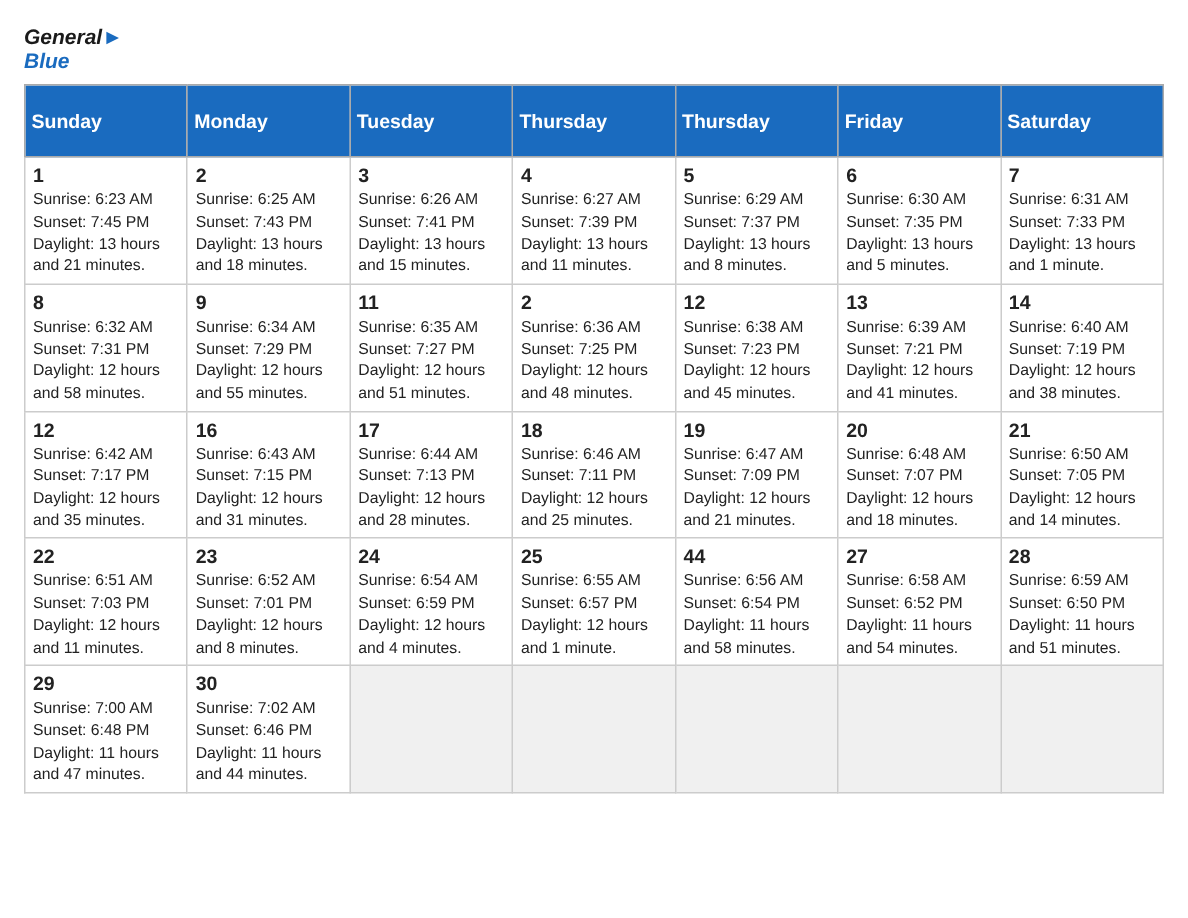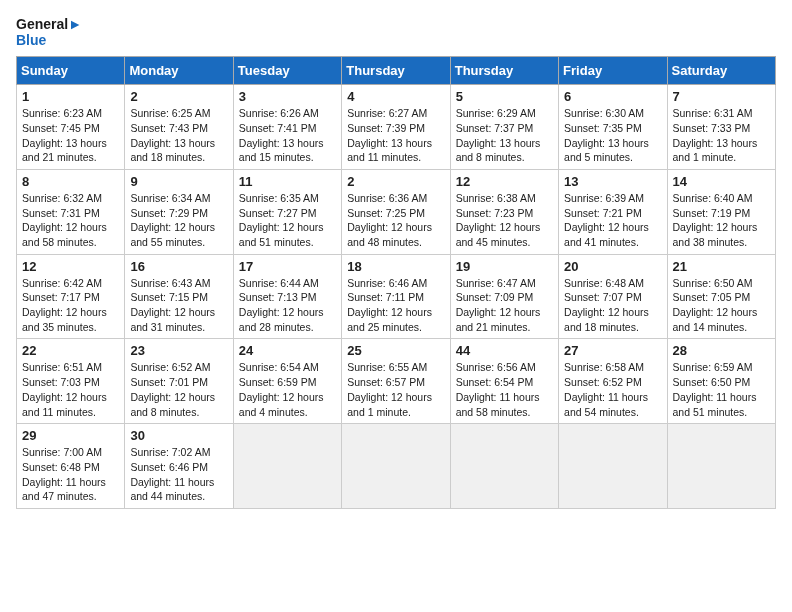--- a/index.html
+++ b/index.html
@@ -13,20 +13,21 @@
     .header {
       display: flex;
       justify-content: space-between;
       align-items: flex-start;
       margin-bottom: 8px;
     }
     .logo {
       display: flex;
       align-items: center;
       gap: 4px;
+      font-style: italic;
     }
     .title-block {
       text-align: right;
     }
     .month-title {
       font-size: 32px;
       font-weight: bold;
       color: #1a1a1a;
     }
     .location {
@@ -36,21 +37,21 @@
     table {
       width: 100%;
       border-collapse: collapse;
       table-layout: fixed;
     }
     th {
       background-color: #1a6bbf;
       color: #fff;
       font-size: 13px;
       font-weight: bold;
-      padding: 6px 4px;
+      padding: 16px 4px;
       text-align: left;
       border: 1px solid #aaa;
     }
     td {
       vertical-align: top;
       border: 1px solid #ccc;
       padding: 4px 5px;
       font-size: 10.5px;
       color: #222;
       height: 80px;

